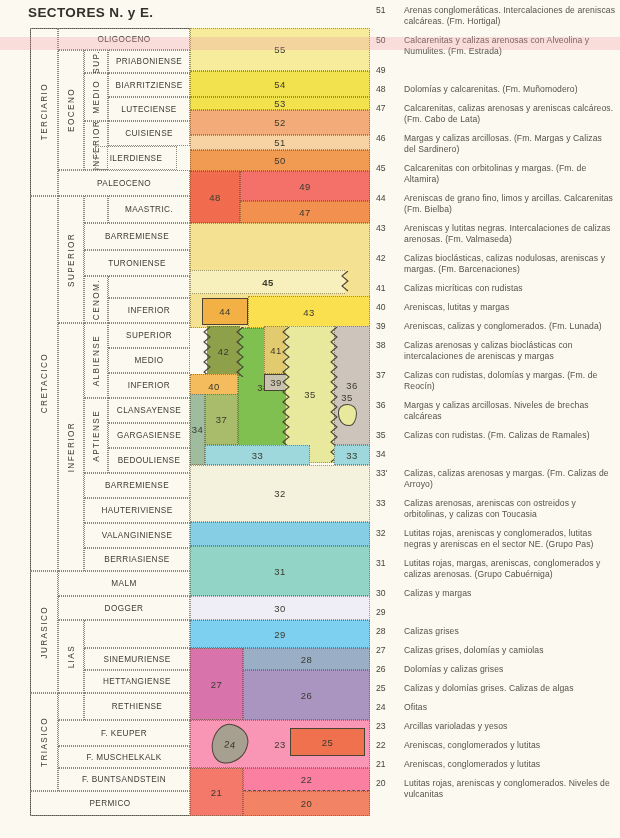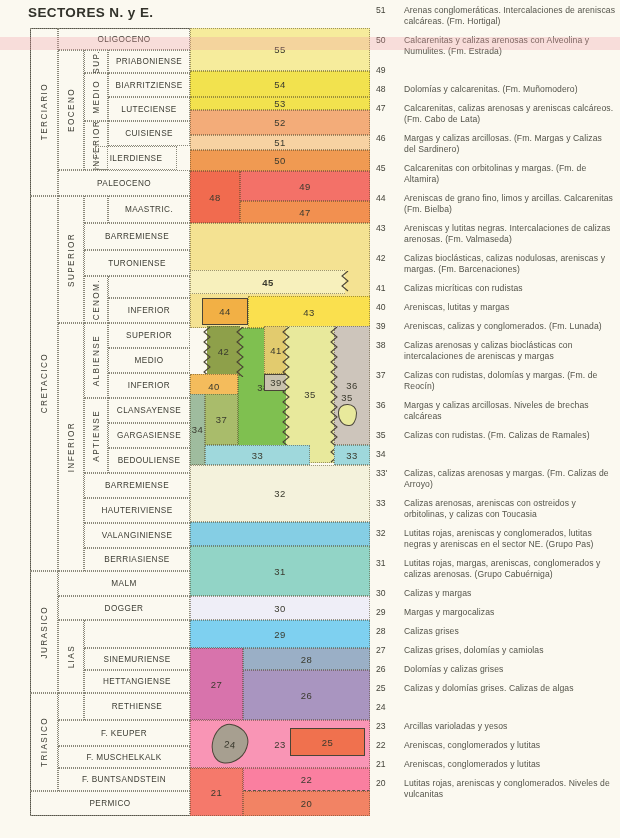--- a/index.html
+++ b/index.html
@@ -423,40 +423,40 @@
       <div class="lentry">
         <div class="lnum">31</div>
         <div class="ltext">Lutitas rojas, margas, areniscas, conglomerados y calizas arenosas. (Grupo Cabuérniga)</div>
       </div>
       <div class="lentry">
         <div class="lnum">30</div>
         <div class="ltext">Calizas y margas</div>
       </div>
       <div class="lentry">
         <div class="lnum">29</div>
-        <div class="ltext">Margas y margocalizas</div>
       </div>
       <div class="lentry">
         <div class="lnum">28</div>
         <div class="ltext">Calizas grises</div>
       </div>
       <div class="lentry">
         <div class="lnum">27</div>
         <div class="ltext">Calizas grises, dolomías y camiolas</div>
       </div>
       <div class="lentry">
         <div class="lnum">26</div>
         <div class="ltext">Dolomías y calizas grises</div>
       </div>
       <div class="lentry">
         <div class="lnum">25</div>
         <div class="ltext">Calizas y dolomías grises. Calizas de algas</div>
       </div>
       <div class="lentry">
         <div class="lnum">24</div>
+        <div class="ltext">Ofitas</div>
       </div>
       <div class="lentry">
         <div class="lnum">23</div>
         <div class="ltext">Arcillas varioladas y yesos</div>
       </div>
       <div class="lentry">
         <div class="lnum">22</div>
         <div class="ltext">Areniscas, conglomerados y lutitas</div>
       </div>
       <div class="lentry">

